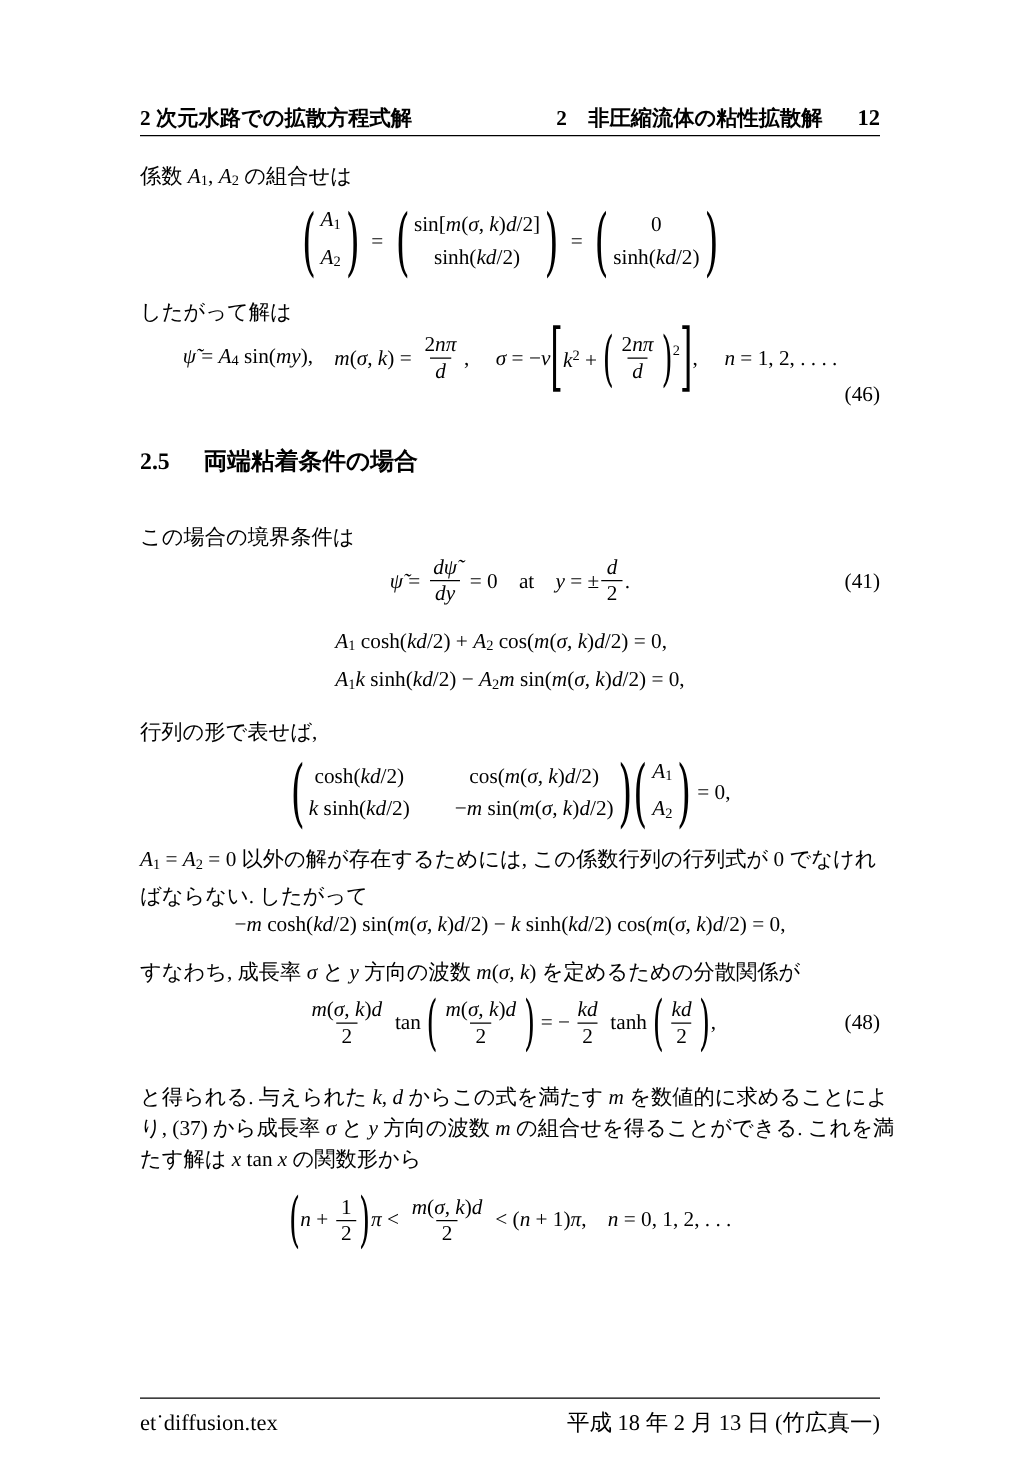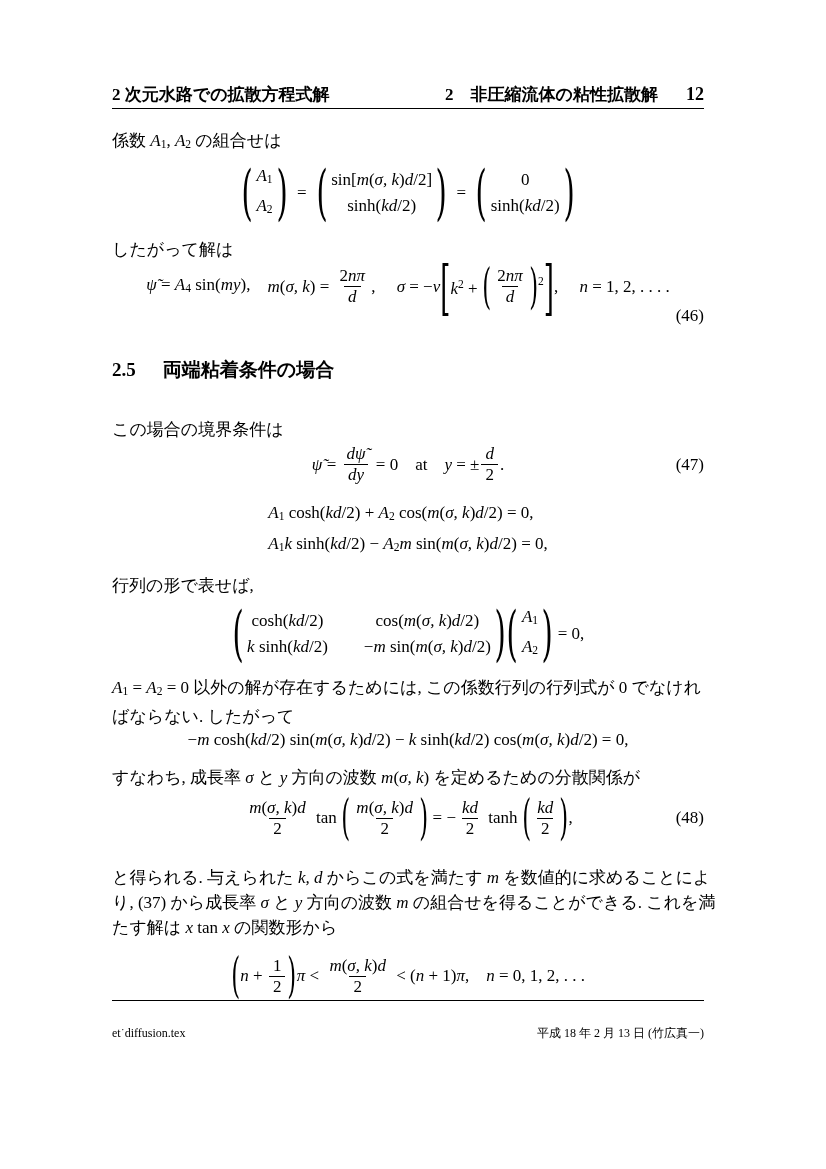--- a/index.html
+++ b/index.html
@@ -79,24 +79,24 @@
   .mb-eqC { margin-top:6px; }
   .mb-p6  { margin-top:10px; }
   .mb-eqD { }
   .mb-p7  { margin-top:14px; }
   .mb-eq48{ margin-top:8px; }
   .mb-p8  { margin-top:26px; }
   .mb-eqE { margin-top:16px; }
 
   
   .pagefoot {
-    position:absolute; left:112px; top:1000px; width:592px;
-    border-top:1.3px solid #000; padding-top:22px;
+    position:absolute; left:112px; top:1118px; width:592px;
+    border-top:1.3px solid #000; padding-top:9px;
     display:flex; justify-content:space-between;
-    font-size:12px; line-height:20px;
+    font-size:18px; line-height:20px;
   }
 </style>
 </head>
 <body>
 
 <div class="content">
 
   <div class="pagehead mb-head">
     <span>2 次元水路での拡散方程式解</span>
     <span class="ph-right">
@@ -174,21 +174,21 @@
       <span class="fnum" data-runs="equations.eq47.fr1n"><span class="r-i">dψ̃</span></span>
       <span class="fden" data-runs="equations.eq47.fr1d"><span class="r-i">dy</span></span>
     </span>
     <span data-runs="equations.eq47.part2"><span class="r-u"> = 0    at    </span></span>
     <span data-runs="equations.eq47.part3"><span class="r-i">y</span><span class="r-u"> = ±</span></span>
     <span class="fr">
       <span class="fnum" data-runs="equations.eq47.fr2n"><span class="r-i">d</span></span>
       <span class="fden" data-runs="equations.eq47.fr2d"><span class="r-u">2</span></span>
     </span>
     <span data-runs="equations.eq47.part4"><span class="r-u">.</span></span>
-    <span class="eqtag">(47)</span>
+    <span class="eqtag">(41)</span>
   </div>
 
 
   <div class="eqgroup mb-eqB">
     <span class="elines">
       <span class="eline" data-runs="equations.eqB.l1"><span class="r-i">A</span><span class="r-s">1</span><span class="r-u"> cosh(</span><span class="r-i">kd</span><span class="r-u">/2) + </span><span class="r-i">A</span><span class="r-s">2</span><span class="r-u"> cos(</span><span class="r-i">m</span><span class="r-u">(</span><span class="r-i">σ, k</span><span class="r-u">)</span><span class="r-i">d</span><span class="r-u">/2) = 0,</span></span>
       <span class="eline" data-runs="equations.eqB.l2"><span class="r-i">A</span><span class="r-s">1</span><span class="r-i">k</span><span class="r-u"> sinh(</span><span class="r-i">kd</span><span class="r-u">/2) − </span><span class="r-i">A</span><span class="r-s">2</span><span class="r-i">m</span><span class="r-u"> sin(</span><span class="r-i">m</span><span class="r-u">(</span><span class="r-i">σ, k</span><span class="r-u">)</span><span class="r-i">d</span><span class="r-u">/2) = 0,</span></span>
     </span>
   </div>
 

